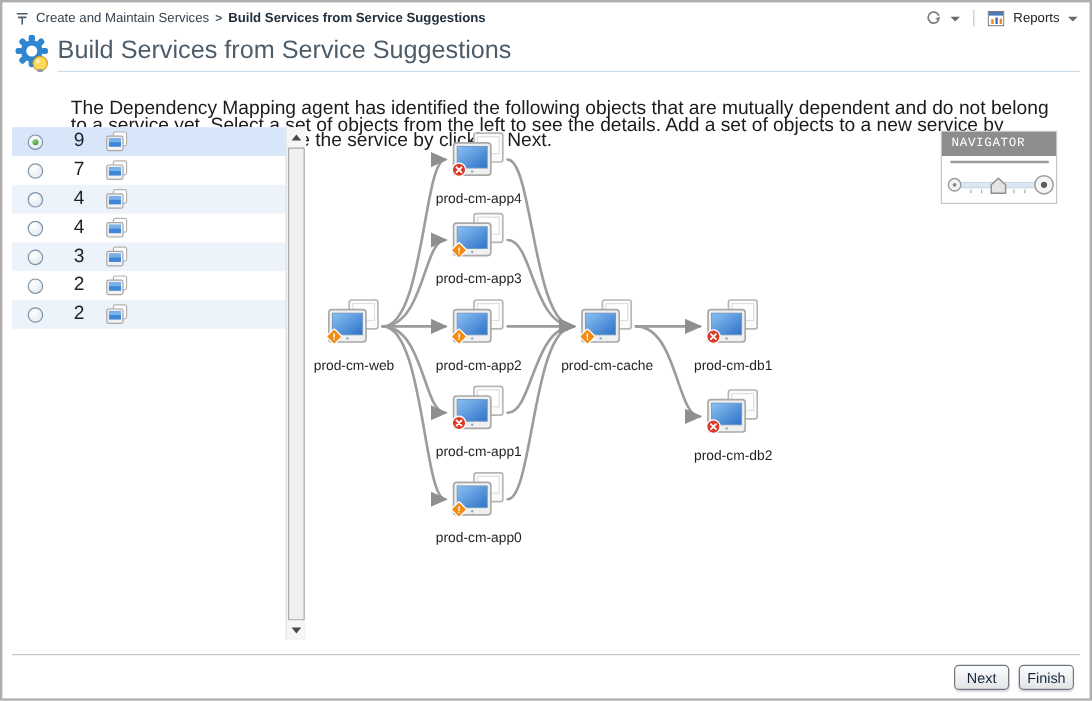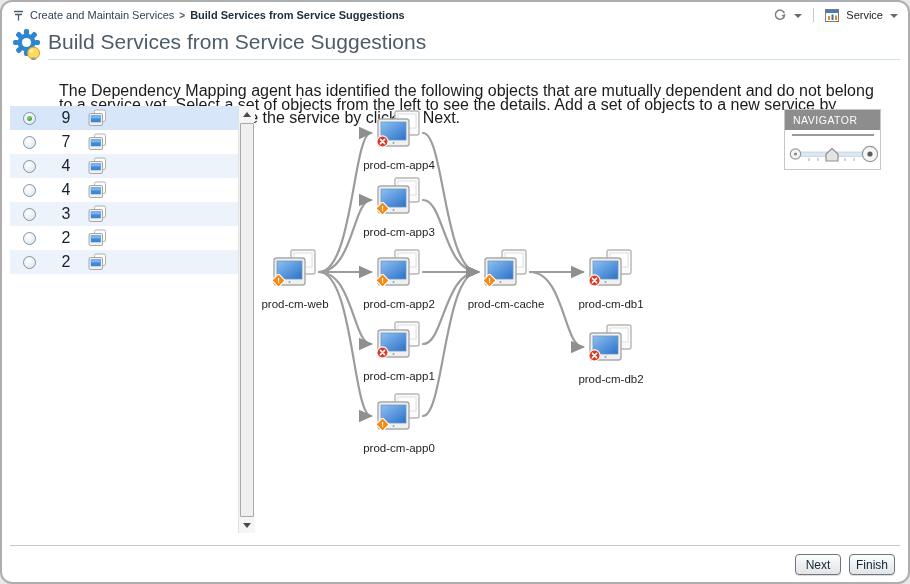--- a/index.html
+++ b/index.html
@@ -1,17 +1,17 @@
 <!DOCTYPE html>
 <html><head>
 <meta charset="utf-8">
 <style>
   html,body{margin:0;padding:0;background:#e9e9e9;font-family:"Liberation Sans",sans-serif;}
   #page{position:relative;width:910px;height:584px;background:#fff;border:2px solid #aeaeae;
-        border-radius:12px;box-sizing:border-box;overflow:hidden;}
+        border-radius:0;box-sizing:border-box;overflow:hidden;}
   
   .topbar{position:absolute;top:0;left:0;right:0;height:26px;display:flex;align-items:center;
           justify-content:space-between;padding:0 10px;box-sizing:border-box;}
   .crumbs{display:flex;align-items:center;gap:5px;font-size:11px;color:#33424f;}
   .crumbs .sep{color:#4a5a68;font-weight:bold;font-size:10px;}
   .crumbs .current{font-weight:bold;color:#22303d;}
   .toptools{display:flex;align-items:center;gap:7px;font-size:11px;color:#222;}
   .vsep{width:1px;height:14px;background:#c9c9c9;margin:0 4px;}
   .caret{width:0;height:0;border-left:4px solid transparent;border-right:4px solid transparent;
          border-top:4px solid #6a6a6a;margin-top:2px;}
@@ -44,21 +44,21 @@
   .sb-arrow-down{width:0;height:0;border-left:4px solid transparent;border-right:4px solid transparent;
                border-top:5px solid #4a4a4a;}
   .sb-thumb{position:absolute;left:1px;top:17px;width:12px;height:392px;background:#f0f0f0;
             border:1px solid #a9a9a9;border-radius:1px;}
   
   #graph{position:absolute;left:252px;top:104px;}
   
   .navpanel{position:absolute;left:782px;top:107px;width:97px;height:61px;border:1px solid #c6c6c6;
             background:#fff;box-sizing:border-box;}
   .nav-head{height:20px;background:#8d8d8d;color:#fff;font-size:10.5px;letter-spacing:.5px;
-            display:flex;align-items:center;padding-left:8px;}
+            display:flex;align-items:center;padding-left:8px;font-family:Liberation Mono, monospace;}
   
   .footrule{position:absolute;left:8px;right:8px;top:543px;height:1px;background:#c6c6c6;}
   .btn{position:absolute;top:552px;height:21px;border:1px solid #6e7680;border-radius:4px;
        background:linear-gradient(#feffff,#f0f1f2 45%,#e2e4e6);font-family:"Liberation Sans",sans-serif;
        font-size:12px;color:#15273c;padding:0 0;cursor:pointer;box-shadow:0 1px 1px rgba(0,0,0,.15);}
   #next-btn{left:793px;width:46px;}
   #finish-btn{left:847px;width:46px;}
 </style>
 </head>
 <body>
@@ -87,21 +87,21 @@
       <span class="vsep"></span>
       <span style="display:inline-flex;">
         <svg width="14" height="13" viewBox="0 0 14 13">
           <rect x="0.5" y="0.5" width="13" height="12" fill="#fff" stroke="#7a7a7a"></rect>
           <rect x="1" y="1" width="12" height="3" fill="#4a78b8"></rect>
           <rect x="3" y="7" width="2" height="4" fill="#e8881e"></rect>
           <rect x="6.5" y="5.5" width="2" height="5.5" fill="#3a6fb8"></rect>
           <rect x="10" y="6.5" width="2" height="4.5" fill="#e8881e"></rect>
         </svg>
       </span>
-      <span>Service</span>
+      <span>Reports</span>
       <span class="caret"></span>
     </div>
   </div>
 
   <div class="titlerow">
     <span class="title-icon">
       <svg width="32" height="32" viewBox="0 0 32 32">
         <g transform="translate(14.5,13.5)">
           <g fill="#2e86d0">
             <rect x="-2.6" y="-13.5" width="5.2" height="6" rx="2"></rect>

